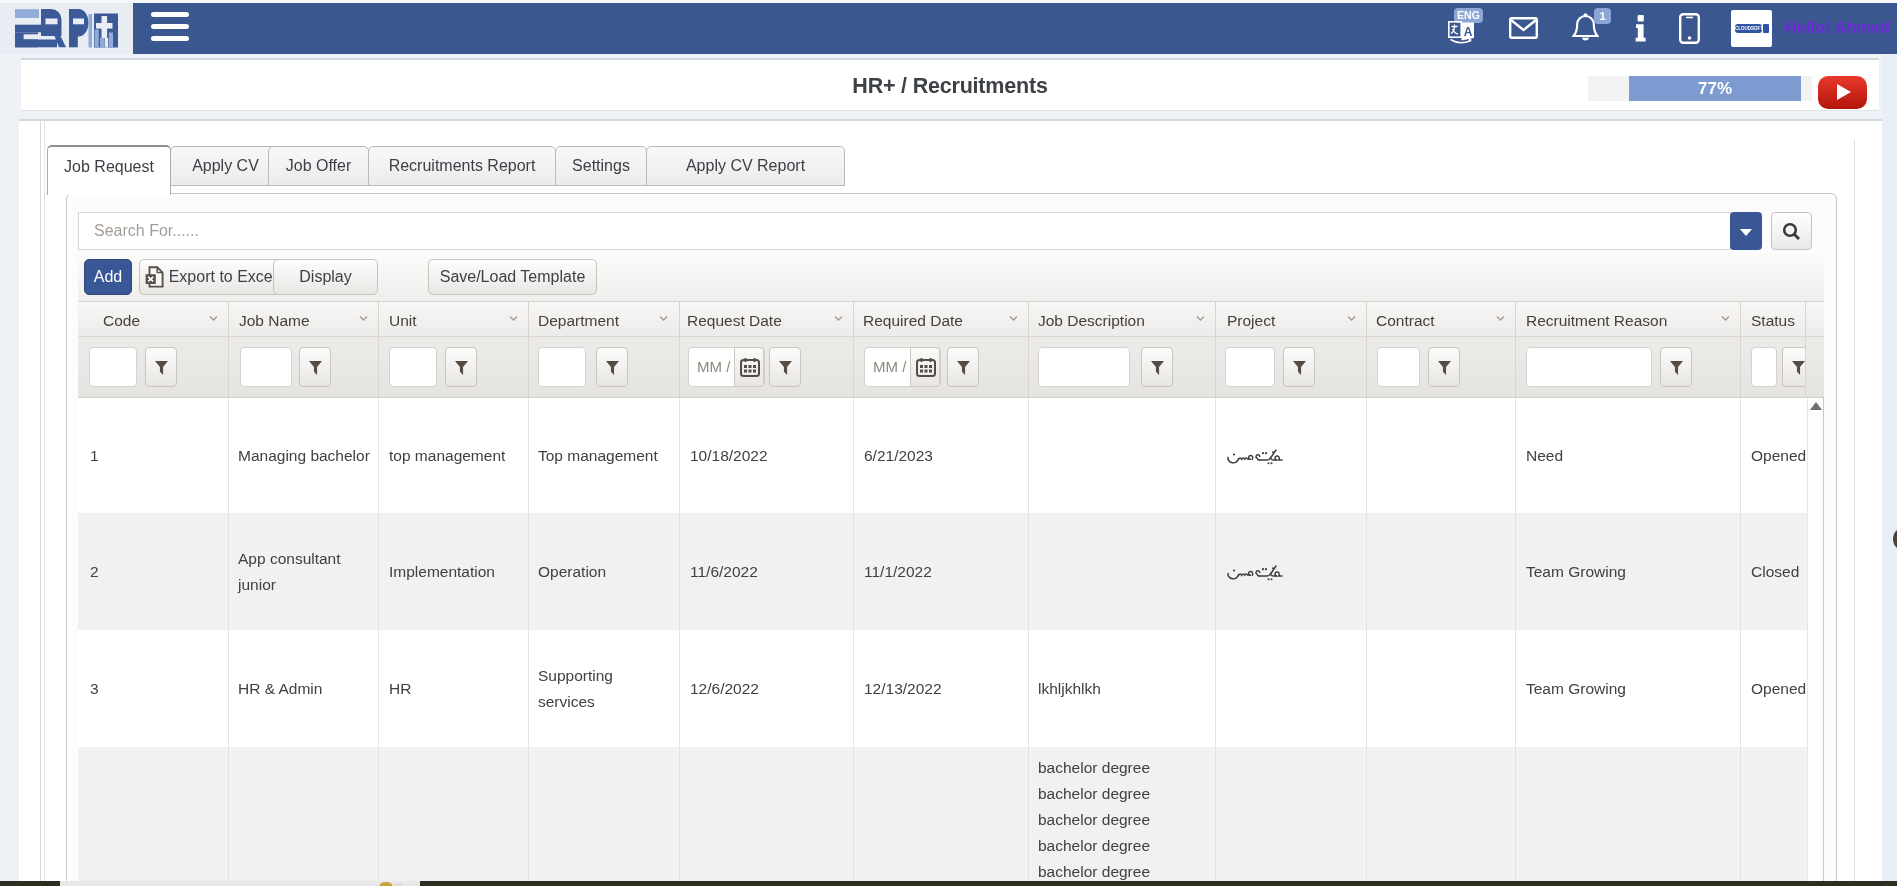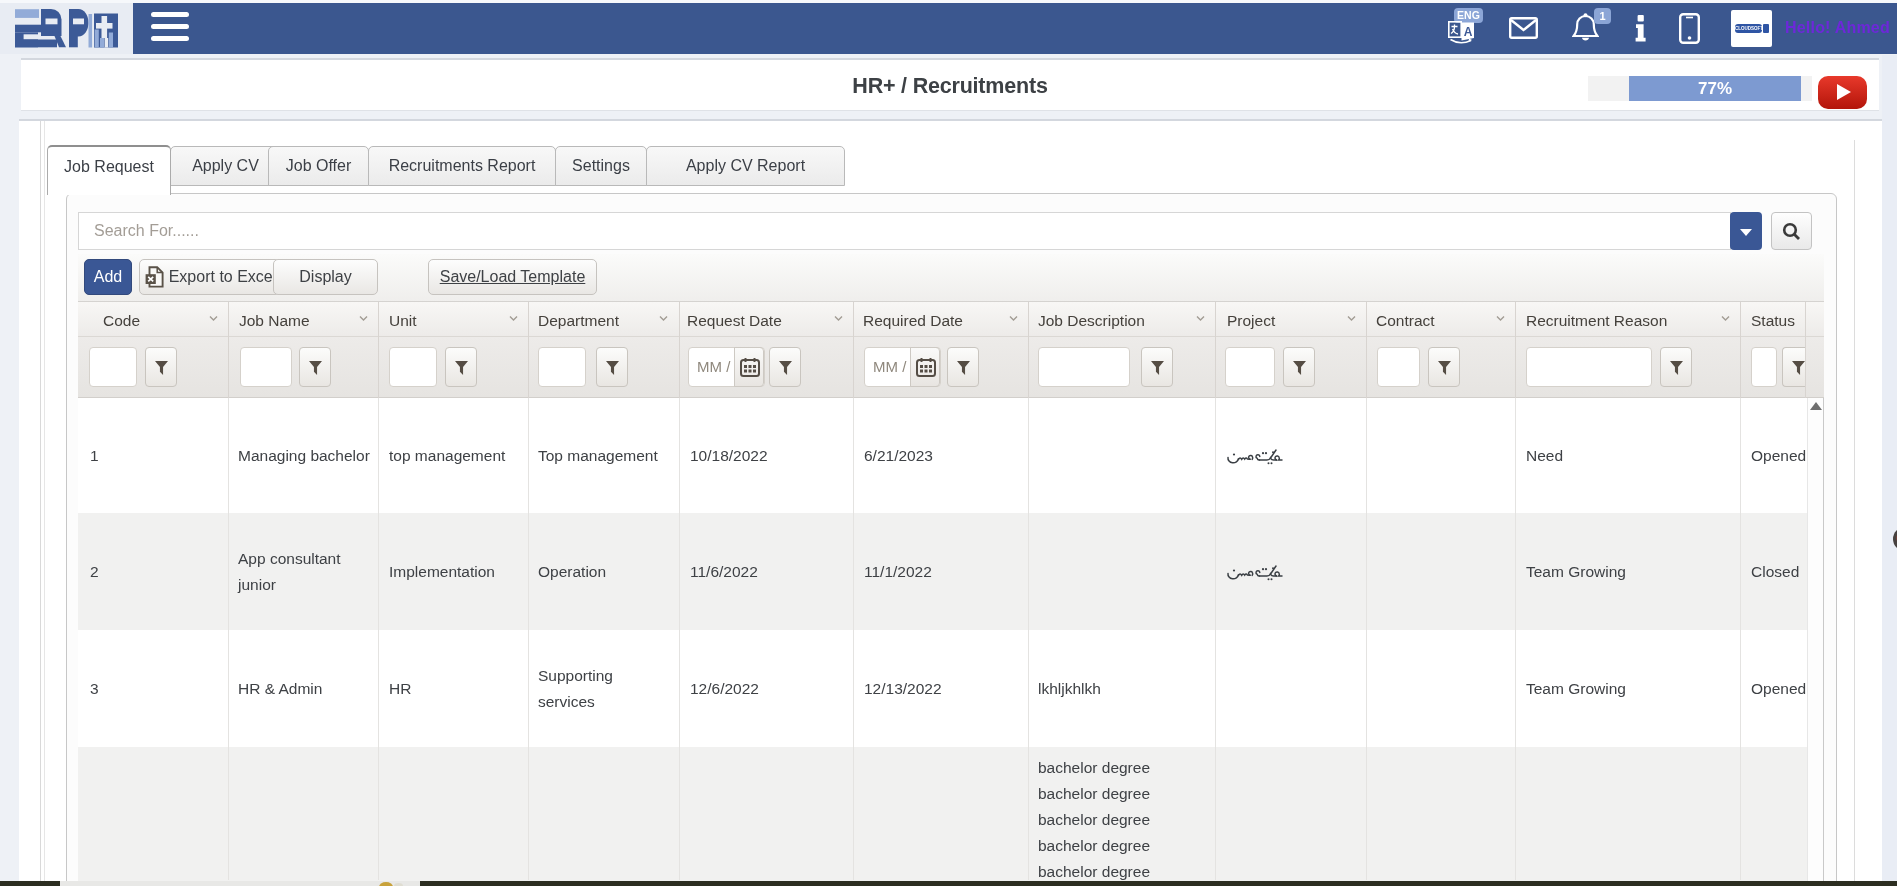--- a/index.html
+++ b/index.html
@@ -167,21 +167,21 @@
   </div>
 <div class="abs" id="toolbar"></div>
 <div id="addbtn">Add</div>
 <div class="gbtn" style="left:139px;width:141px;"><svg style="position:absolute;left:5px;top:6px;" width="19" height="22" viewBox="0 0 19 22">
       <path d="M4.5 1.2 H12.2 L17.6 6.6 V20.6 H4.5 z" fill="#faf9f7" stroke="#5a5248" stroke-width="1.9"></path>
       <path d="M12.2 1.2 V6.6 H17.6" fill="none" stroke="#5a5248" stroke-width="1.5"></path>
       <rect x="0.6" y="8.2" width="10.2" height="9.8" fill="#5a5248"></rect>
       <path d="M3.2 10.8 l5 4.6 M8.2 10.8 l-5 4.6" stroke="#fff" stroke-width="1.7"></path>
     </svg><span style="margin-left:26px;">Export to Excel</span></div>
 <div class="gbtn" style="left:273px;width:105px;">Display Column</div>
-<div class="gbtn" style="left:428px;width:169px;text-decoration:underline;">Save/Load Template</div>
+<div class="gbtn" style="left:428px;width:169px;">Save/Load Template</div>
 <div class="hline" style="left:78px;top:301px;width:1746px;background:#d5d3d0;"></div>
 <div class="abs" id="grid">
 <div id="hdrrow"></div>
 <div id="filtrow"></div>
 
 <div class="row" style="top:96px;height:115px;background:#fff;"></div>
 <div class="row" style="top:211px;height:117px;background:#f1f1f0;"></div>
 <div class="row" style="top:328px;height:117px;background:#fff;"></div>
 <div class="row" style="top:445px;height:134px;background:#f1f1f0;"></div>
 

